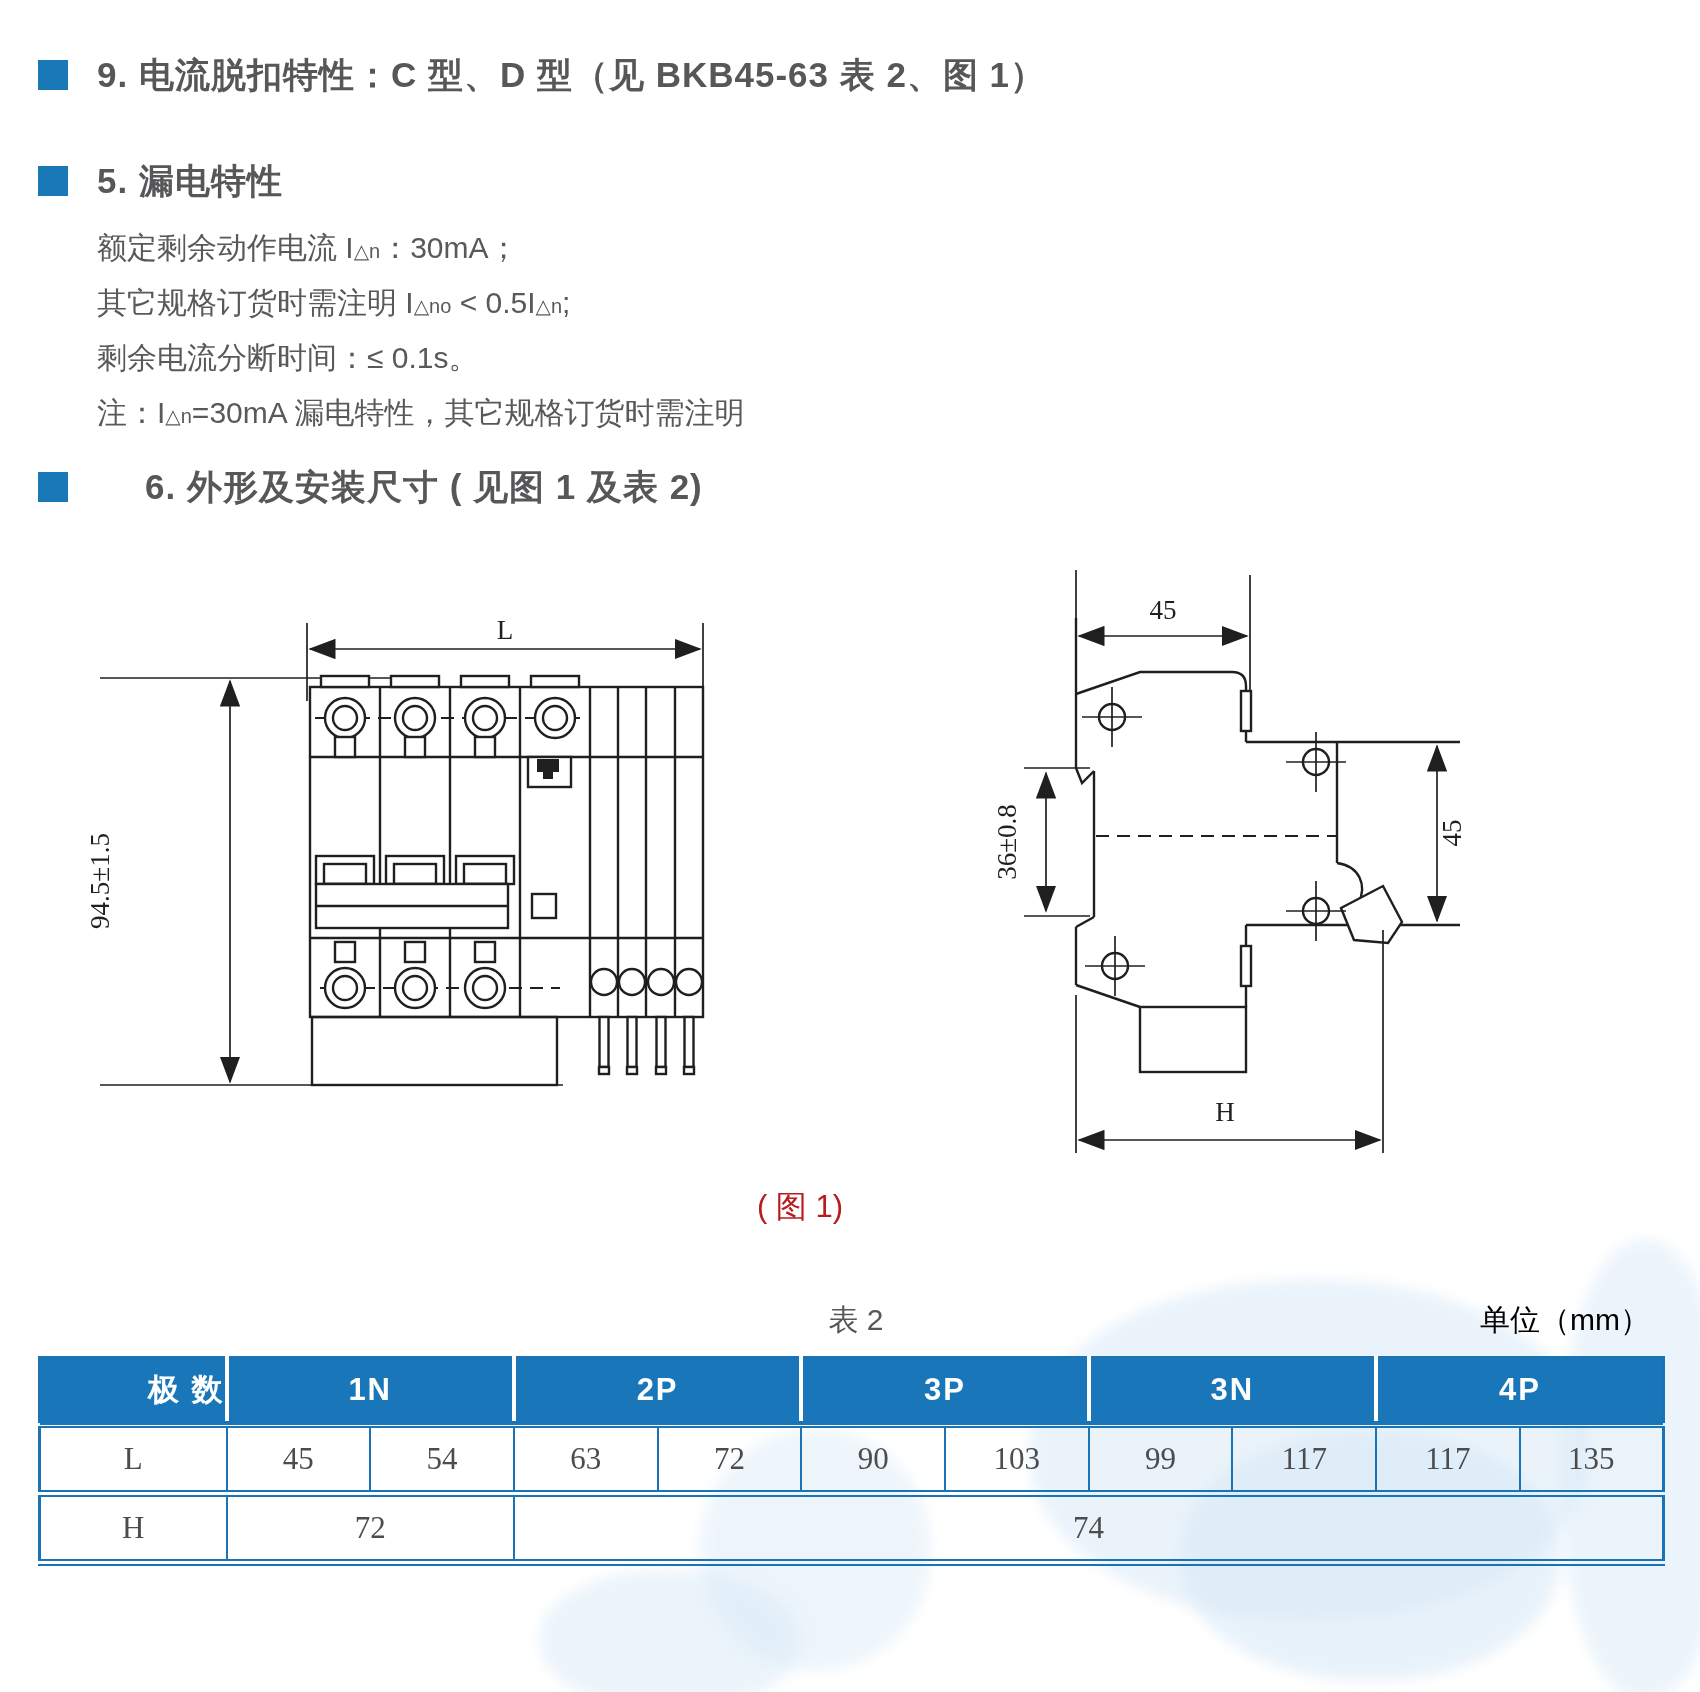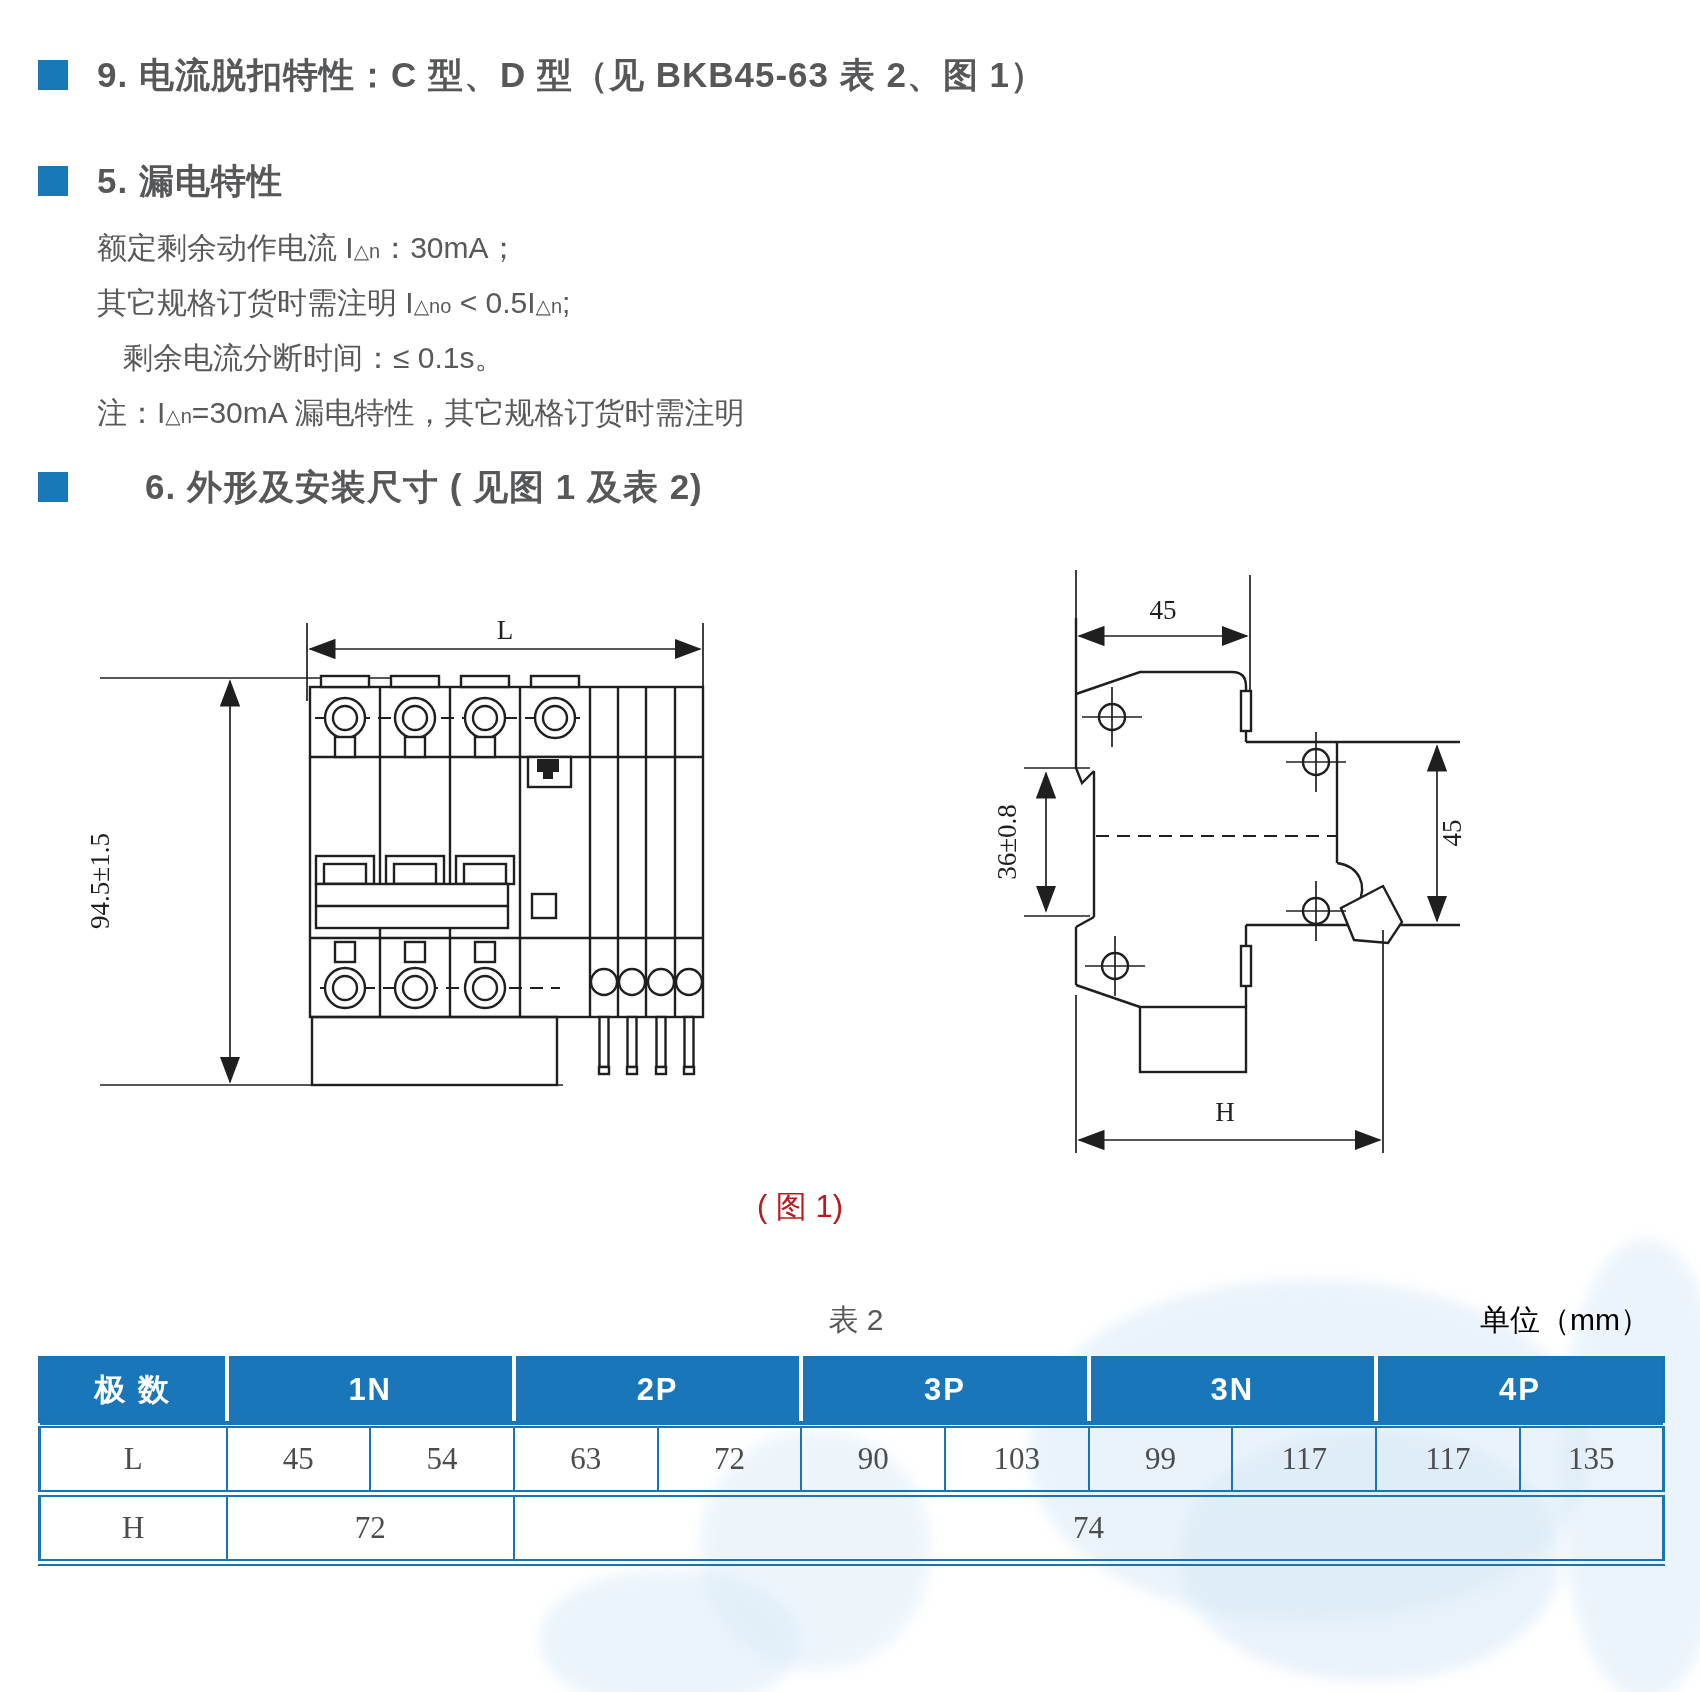--- a/index.html
+++ b/index.html
@@ -15,21 +15,21 @@
   .figcap{position:absolute;top:1186px;left:600px;width:400px;text-align:center;
           font-size:31px;color:#b91c1c;z-index:2;}
   .tbl-title{position:absolute;top:1300px;left:44px;width:1624px;text-align:center;
              font-size:30px;color:#565759;z-index:2;}
   .tbl-unit{position:absolute;top:1300px;right:50px;font-size:30px;color:#000000;z-index:2;}
   table.dim{position:absolute;top:1356px;left:38px;width:1624px;table-layout:fixed;
             border-collapse:collapse;z-index:1;border:3px solid #1a73b5;}
   table.dim td{border:2px solid #1a73b5;text-align:center;vertical-align:middle;padding:0;background:transparent;}
   tr.head td{background:#1977b9;color:#ffffff;font-weight:bold;font-size:31px;height:62px;
              border-left:4px solid #ffffff;letter-spacing:2px;}
-  tr.head td.first{border-left:3px solid #1a73b5;}
+  tr.head td.first{border-left:3px solid #1a73b5;text-align:right;}
   .serif{font-family:"Liberation Serif","DejaVu Serif",serif;}
   tr.r2 td{height:98px;font-size:31px;color:#4b4c4e;}
   tr.r2 td.rowlbl{font-size:29px;color:#3f4042;line-height:1.3;}
   tr.rL td, tr.rH td{height:62px;font-size:31px;color:#4b4c4e;border-top:7px double #1a73b5;}
   tr.rH td{border-bottom:7px double #1a73b5;}
   svg{position:absolute;z-index:2;}
   .draw{stroke:#1f1f1f;fill:none;stroke-width:2.4;}
   .thin{stroke:#1f1f1f;fill:none;stroke-width:1.7;}
   .wfill{fill:#ffffff;}
   .blk{fill:#1f1f1f;stroke:none;}
@@ -46,21 +46,21 @@
 <div class="blob" style="left:1560px;top:1240px;width:170px;height:460px;opacity:.5;"></div>
 
 <div class="sq" style="top:60px;left:38px;"></div>
 <div class="h" style="top:52px;">9. 电流脱扣特性：C 型、D 型（见 BKB45-63 表 2、图 1）</div>
 
 <div class="sq" style="top:166px;left:38px;"></div>
 <div class="h" style="top:158px;">5. 漏电特性</div>
 
 <div class="body-line" style="top:228px;"><span>额定剩余动作电流 I</span><span class="sub">△n</span><span>：30mA；</span></div>
 <div class="body-line" style="top:283px;"><span>其它规格订货时需注明 I</span><span class="sub">△no</span><span> &lt; 0.5I</span><span class="sub">△n</span><span>;</span></div>
-<div class="body-line" style="top:338px;margin-left:26px;"><span>剩余电流分断时间：≤ 0.1s。</span></div>
+<div class="body-line" style="top:338px;"><span>剩余电流分断时间：≤ 0.1s。</span></div>
 <div class="body-line" style="top:393px;"><span>注：I</span><span class="sub">△n</span><span>=30mA 漏电特性，其它规格订货时需注明</span></div>
 
 <div class="sq" style="top:472px;left:38px;"></div>
 <div class="h" style="top:464px;margin-left:48px;">6. 外形及安装尺寸 ( 见图 1 及表 2)</div>
 
 <svg viewBox="0 0 630 545" style="left:85px;top:555px;width:630px;height:545px;">
   <defs>
     <marker id="fa" orient="auto-start-reverse" markerWidth="16" markerHeight="12" refX="15" refY="6">
       <path d="M0,0 L16,6 L0,12 Z" fill="#1f1f1f"></path>
     </marker>

